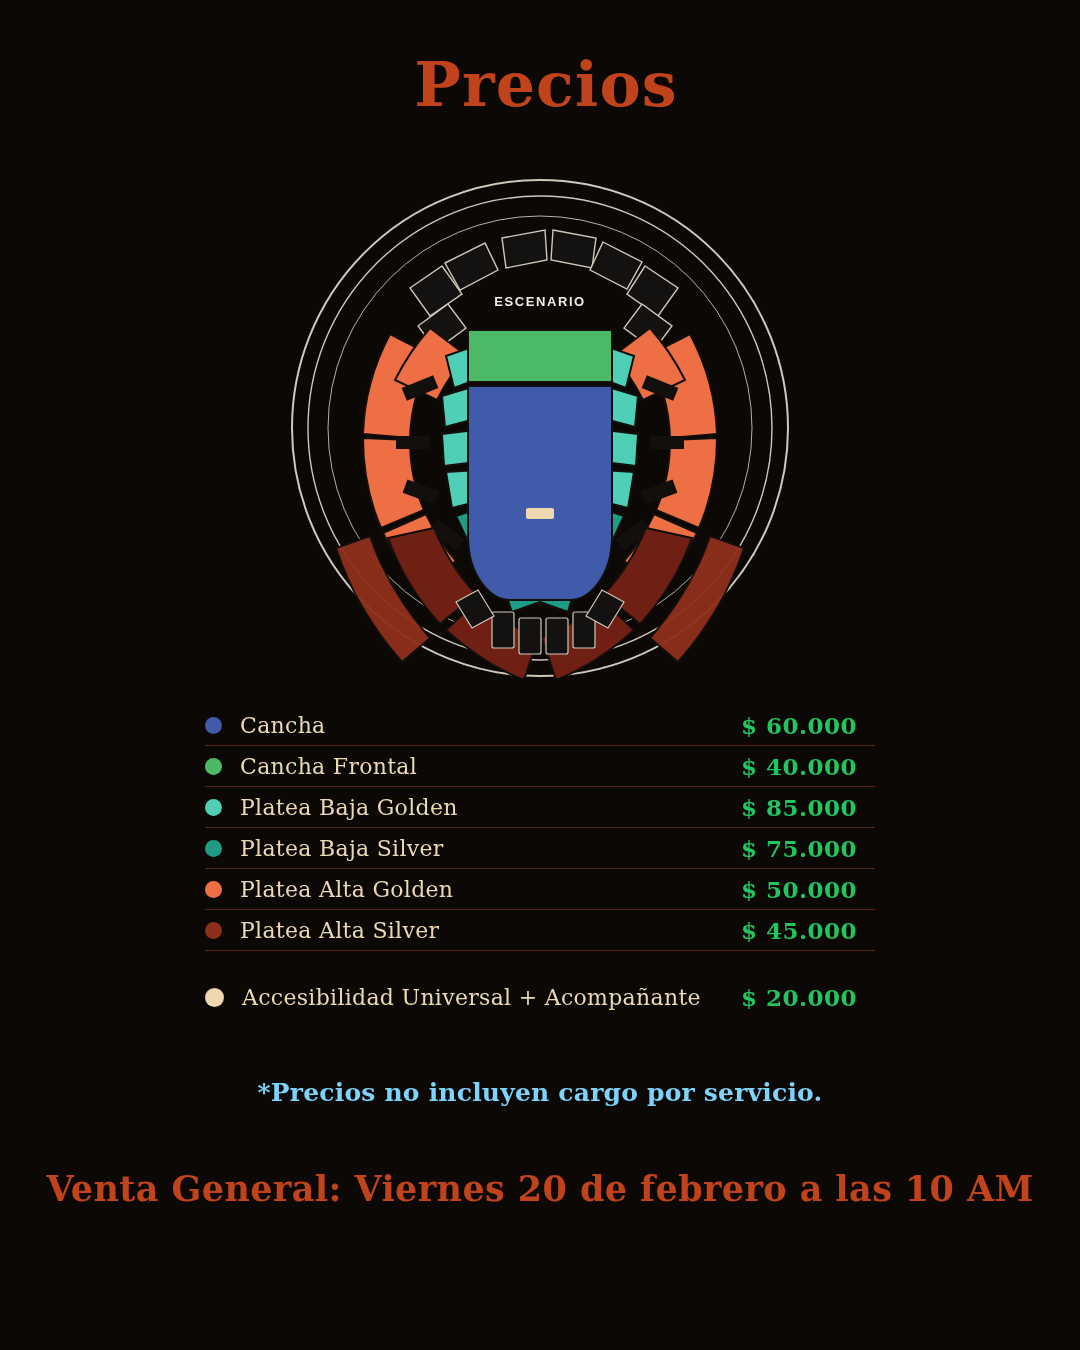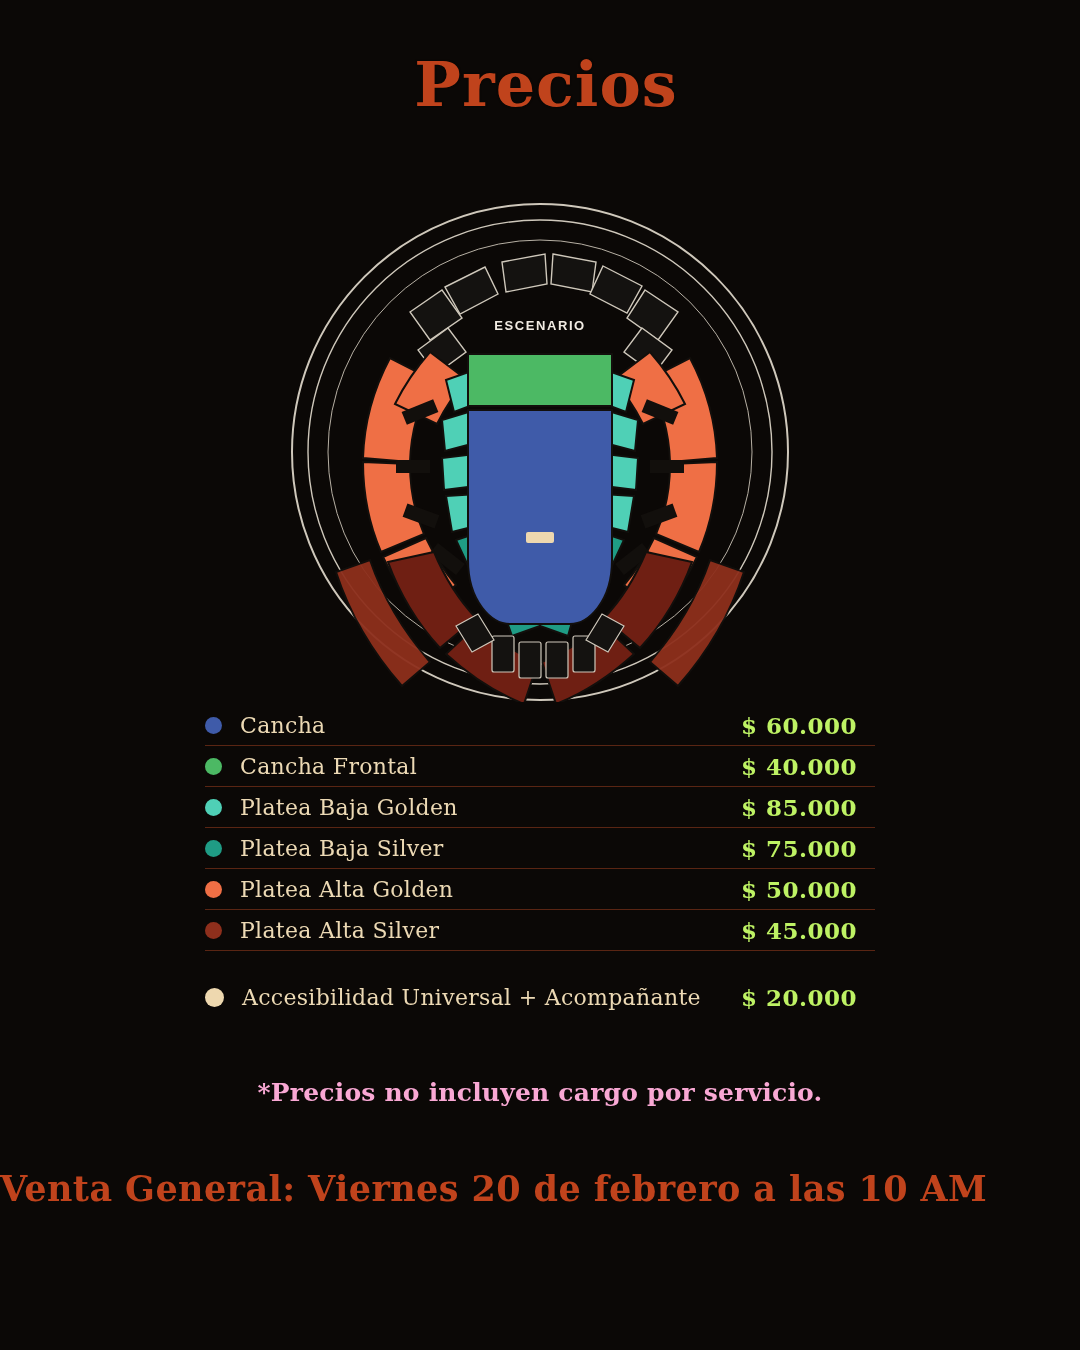--- a/index.html
+++ b/index.html
@@ -28,21 +28,21 @@
     font-size: 62px;
     letter-spacing: 1px;
     color: #c0431c;
     text-shadow: 0 0 2px rgba(0,0,0,0.6);
     padding-left: 6px;
   }
 
   
   .map-wrap {
     position: absolute;
-    top: 162px;
+    top: 138px;
     left: 50%;
     transform: translateX(-50%);
     width: 540px;
     height: 540px;
   }
   .map-wrap svg { display: block; }
 
   .stage-label {
     font-family: "Liberation Sans", sans-serif;
     font-size: 13px;
@@ -81,43 +81,44 @@
     font-size: 22px;
     color: #ecd9b4;
     letter-spacing: 0.3px;
     white-space: nowrap;
   }
   .price-value {
     margin-left: auto;
     font-family: "DejaVu Serif", serif;
     font-weight: bold;
     font-size: 23px;
-    color: #bef264;
+    color: #22c55e;
     letter-spacing: 0.5px;
     padding-right: 18px;
   }
 
   
   .footnote {
     position: absolute;
     top: 1078px;
     left: 0;
     width: 100%;
     text-align: center;
     font-family: "DejaVu Serif", serif;
     font-weight: bold;
     font-size: 25px;
-    color: #f9a8d4;
+    color: #7dd3fc;
     letter-spacing: 0.2px;
   }
   .sale {
     position: absolute;
     top: 1168px;
     left: 0;
     width: 100%;
+    text-align: center;
     font-family: "DejaVu Serif", serif;
     font-weight: bold;
     font-size: 35px;
     color: #c0431c;
     letter-spacing: 0.4px;
   }
 </style>
 </head>
 <body>
 

